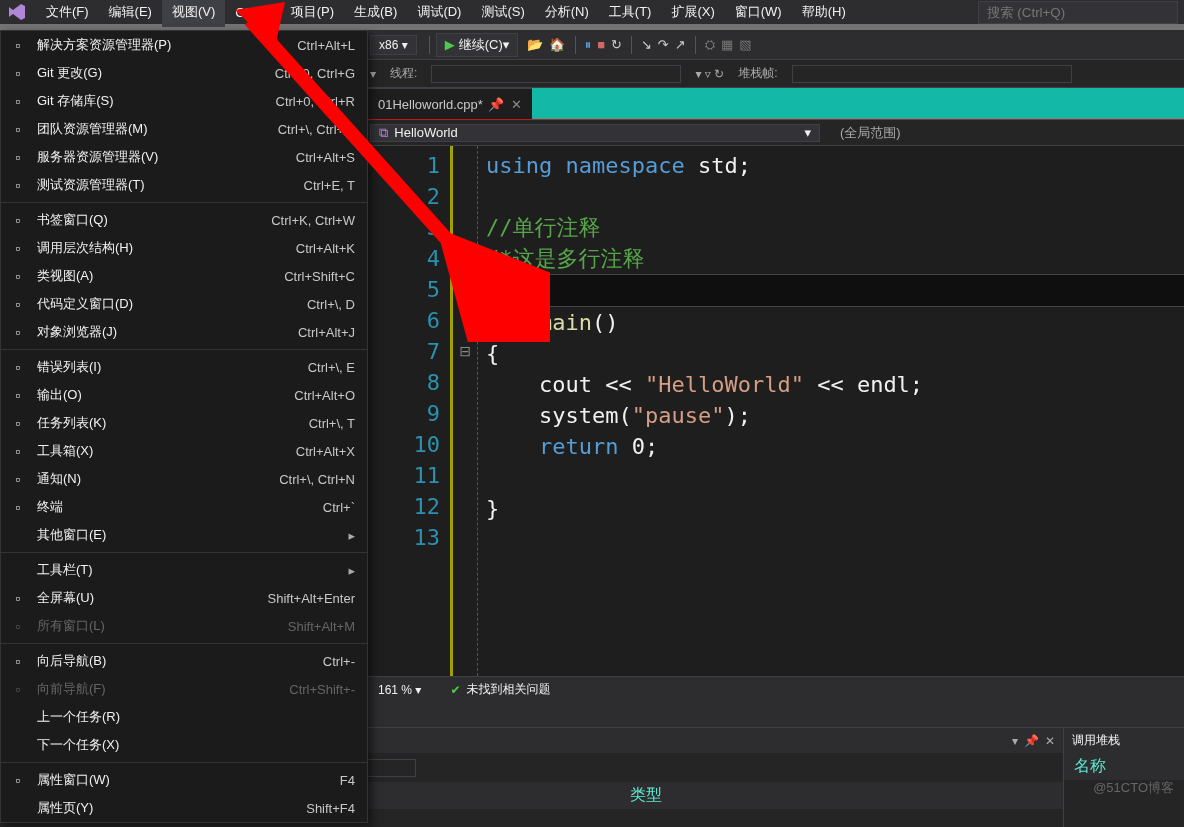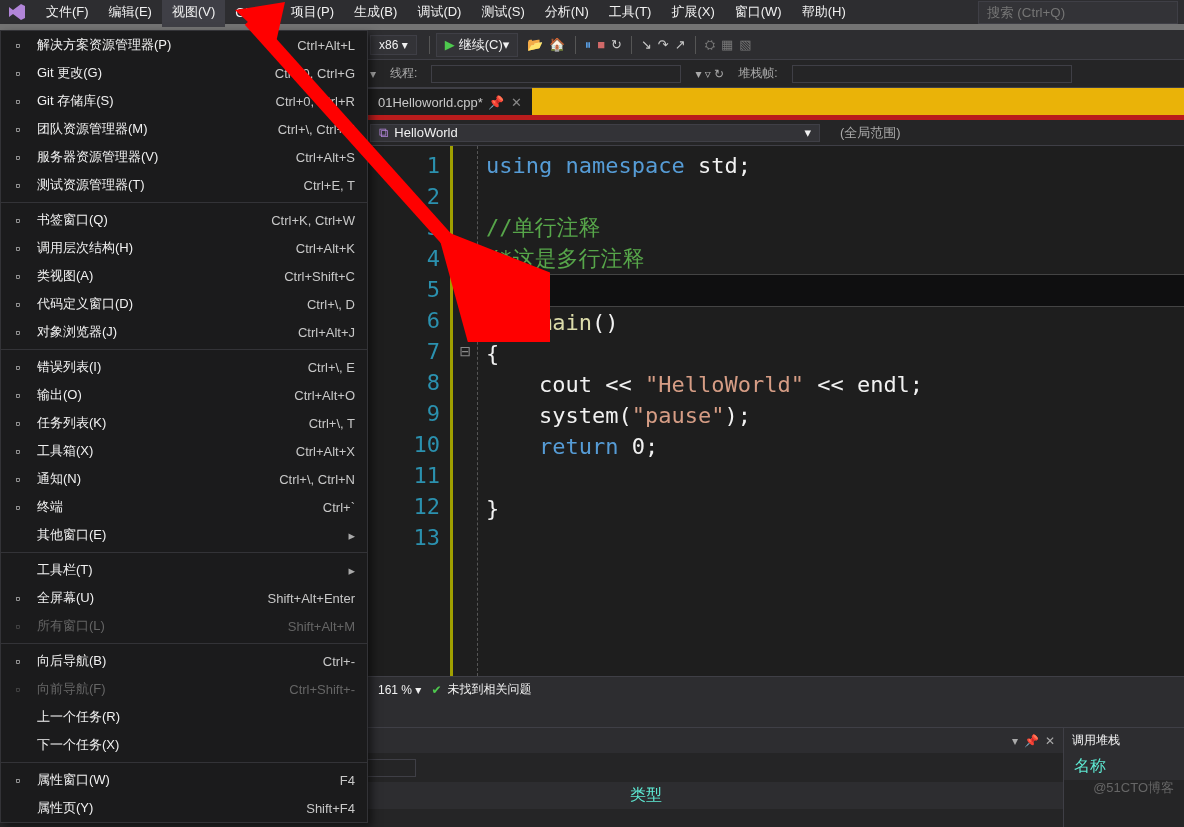--- a/index.html
+++ b/index.html
@@ -59,21 +59,21 @@
 .dropdown-item .ico {
   position:absolute; left:8px; width:18px; height:18px;
   display:flex; align-items:center; justify-content:center;
 }
 .dropdown-item .shortcut { margin-left: auto; color: #c8c8c8; }
 .dropdown-item.disabled .shortcut { color:#656565;}
 .dropdown-item .arrow { margin-left:auto; color:#aaa;}
 .dropdown-sep { height:1px; background:#333337; margin:3px 0; }
 
 .editor-area { position:absolute; left:368px; top:88px; right:0; bottom:125px; display:flex; flex-direction:column;}
-.tabbar { display:flex; background:#eab308; height:32px; border-bottom:5px solid #b91c1c;}
+.tabbar { display:flex; background:#14b8a6; height:32px; border-bottom:1px solid #b91c1c;}
 .tab { display:flex; align-items:center; padding:0 10px; background:#1e1e1e; border-top:1px solid #3f3f46; margin-right:1px;}
 .tab .fname { color:#c8c8c8;}
 .tab .pin, .tab .close { margin-left:6px; color:#888; cursor:pointer;}
 .scope-bar { display:flex; background:#252526; height:26px; border-bottom:1px solid #3f3f46; align-items:center;}
 .scope-left { display:flex; align-items:center; padding:0 8px; border:1px solid #3f3f46; background:#333337; margin:2px; width:450px;}
 .scope-right { padding:0 18px; color:#aaa;}
 .code-editor { flex:1; display:flex; background:#1e1e1e; overflow:hidden;}
 .gutter-nums { width:82px; background:#1e1e1e; text-align:right; padding-top:4px;}
 .ln { color:#2b91af; font-family:Consolas,monospace; font-size:22px; line-height:31px; padding-right:10px;}
 .gutter-marks { width:28px; background:#1e1e1e; padding-top:4px; border-left:3px solid #a0a000; border-right:1px dashed #555;}
@@ -82,21 +82,21 @@
 .code .line { white-space:pre;}
 .kw { color:#569cd6;}
 .pp { color:#9b9b9b;}
 .str { color:#d69d85;}
 .cm { color:#57a64a;}
 .cm2 { color:#57a64a;}
 .fn { color:#dcdcaa;}
 .hl-line { background:#0f0f10; display:block; border-top:1px solid #444; border-bottom:1px solid #444; margin-left:-8px; padding-left:8px; width:calc(100% + 16px);}
 
 .editor-status { display:flex; align-items:center; background:#2d2d30; height:26px; padding:0 10px; border-top:1px solid #3f3f46; font-size:12px;}
-.editor-status .zoom { margin-right:10px;}
+.editor-status .zoom { margin-right:29px;}
 .editor-status .ok { color:#4ec94e; margin-right:6px;}
 
 .bottom-panels { position:absolute; left:0; right:0; bottom:0; height:100px; display:flex; background:#252526; border-top:1px solid #3f3f46;}
 .panel-auto { flex:1; display:flex; flex-direction:column; border-right:1px solid #3f3f46;}
 .panel-stack { width:120px; display:flex; flex-direction:column;}
 .panel-header { display:flex; align-items:center; background:#2d2d30; padding:4px 8px; font-size:12px;}
 .panel-header .spacer { flex:1;}
 .panel-header .icn { margin-left:6px; color:#aaa; cursor:pointer;}
 .panel-search { display:flex; align-items:center; background:#252526; padding:4px 8px; font-size:12px;}
 .panel-search input { background:#333337; border:1px solid #3f3f46; color:#999; padding:2px 6px; width:230px;}

